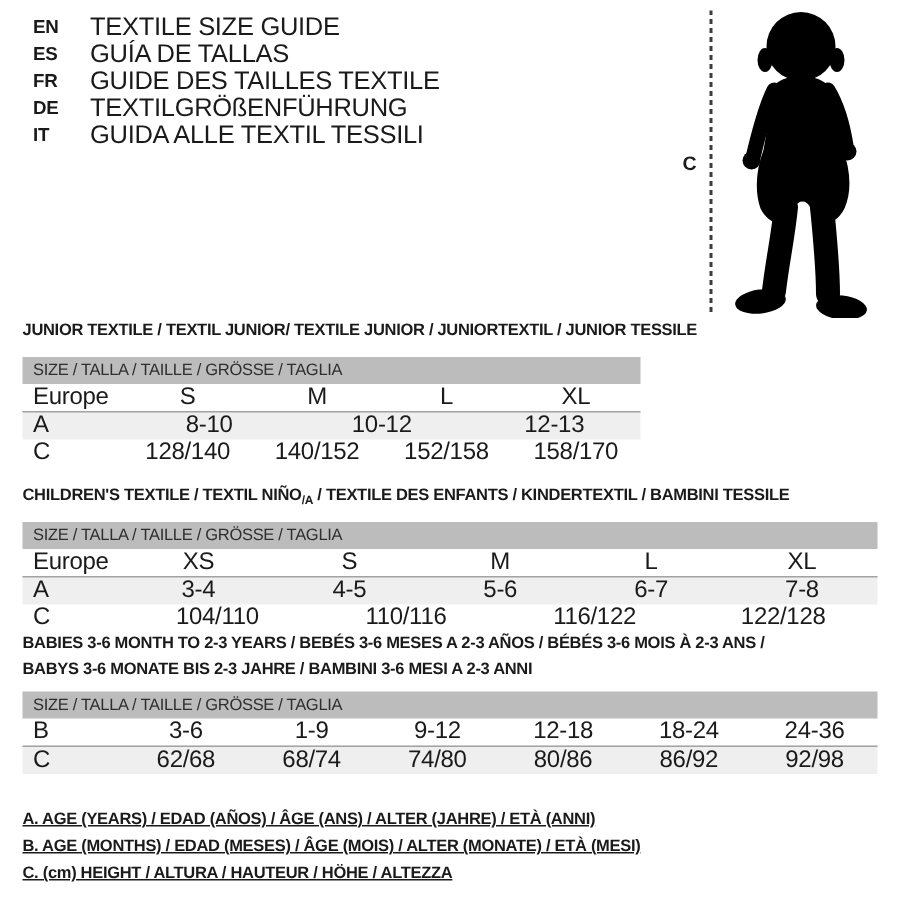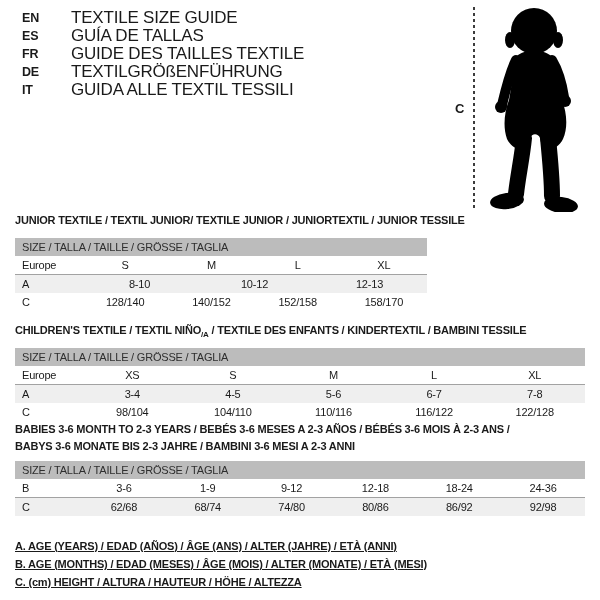--- a/index.html
+++ b/index.html
@@ -4,21 +4,21 @@
 <style>
   html,body { margin:0; padding:0; background:#fff; }
   .canvas {
     position:relative; width:600px; height:600px; background:#ffffff;
     font-family:"Liberation Sans","DejaVu Sans",sans-serif;
     color:#1a1a1a; overflow:hidden;
   }
 
   
   .lang-block { position:absolute; left:22px; top:9px; }
-  .lang-row { display:flex; height:18px; line-height:18px;gap:11px; }
+  .lang-row { display:flex; height:18px; line-height:18px; }
   .lang-code { width:38px; font-size:12.5px; font-weight:bold; letter-spacing:-0.2px; }
   .lang-label { font-size:17px; font-weight:normal; letter-spacing:-0.2px; }
 
   
   .figure { position:absolute; left:0; top:0; }
   .dashed-line {
     position:absolute; left:473px; top:7px; width:2px; height:202px;
     background:repeating-linear-gradient(to bottom,#3c3c3c 0 3px,transparent 3px 6px);
   }
   .c-label {
@@ -32,21 +32,21 @@
     position:absolute; left:15px;
     font-size:11px; font-weight:bold; letter-spacing:-0.2px; line-height:17px;
     white-space:nowrap;
   }
   .tbl-title sub.tt-sub { font-size:8px; vertical-align:-3px; }
   .tbl { position:absolute; left:15px; }
   .tbl-head {
     height:18px; line-height:18px; padding-left:7px;
     font-size:11px; color:#2e2e2e; letter-spacing:-0.2px;
   }
-  .trow { display:flex; height:18px; line-height:18px; font-size:11px; letter-spacing:-0.2px; }
+  .trow { display:flex; height:18px; line-height:18px; font-size:16px; letter-spacing:-0.2px; }
   .trow .lbl { width:60px; padding-left:7px; flex:none; text-align:left; }
   .trow .cell { flex:1; text-align:center; }
   .trow.shaded { border-top:1px solid #a2a2a2; }
 
   
   .legend { position:absolute; left:15px; top:537px; }
   .legend-line { height:18px; line-height:18px; font-size:11px; font-weight:bold; letter-spacing:-0.2px;text-decoration:underline; }
 </style>
 </head>
 <body>
@@ -155,21 +155,20 @@
     <div class="trow shaded" style="background:#efefef;">
       <span class="lbl">A</span>
       <span class="cell">3-4</span>
       <span class="cell">4-5</span>
       <span class="cell">5-6</span>
       <span class="cell">6-7</span>
       <span class="cell">7-8</span>
     </div>
     <div class="trow">
       <span class="lbl">C</span>
-      <span class="cell">98/104</span>
       <span class="cell">104/110</span>
       <span class="cell">110/116</span>
       <span class="cell">116/122</span>
       <span class="cell">122/128</span>
     </div>
   </div>
 
   <div class="tbl-title" style="top:421px;">
     <div>BABIES 3-6 MONTH TO 2-3 YEARS / BEBÉS 3-6 MESES A 2-3 AÑOS / BÉBÉS 3-6 MOIS À 2-3 ANS /</div>
     <div>BABYS 3-6 MONATE BIS 2-3 JAHRE / BAMBINI 3-6 MESI A 2-3 ANNI</div>

